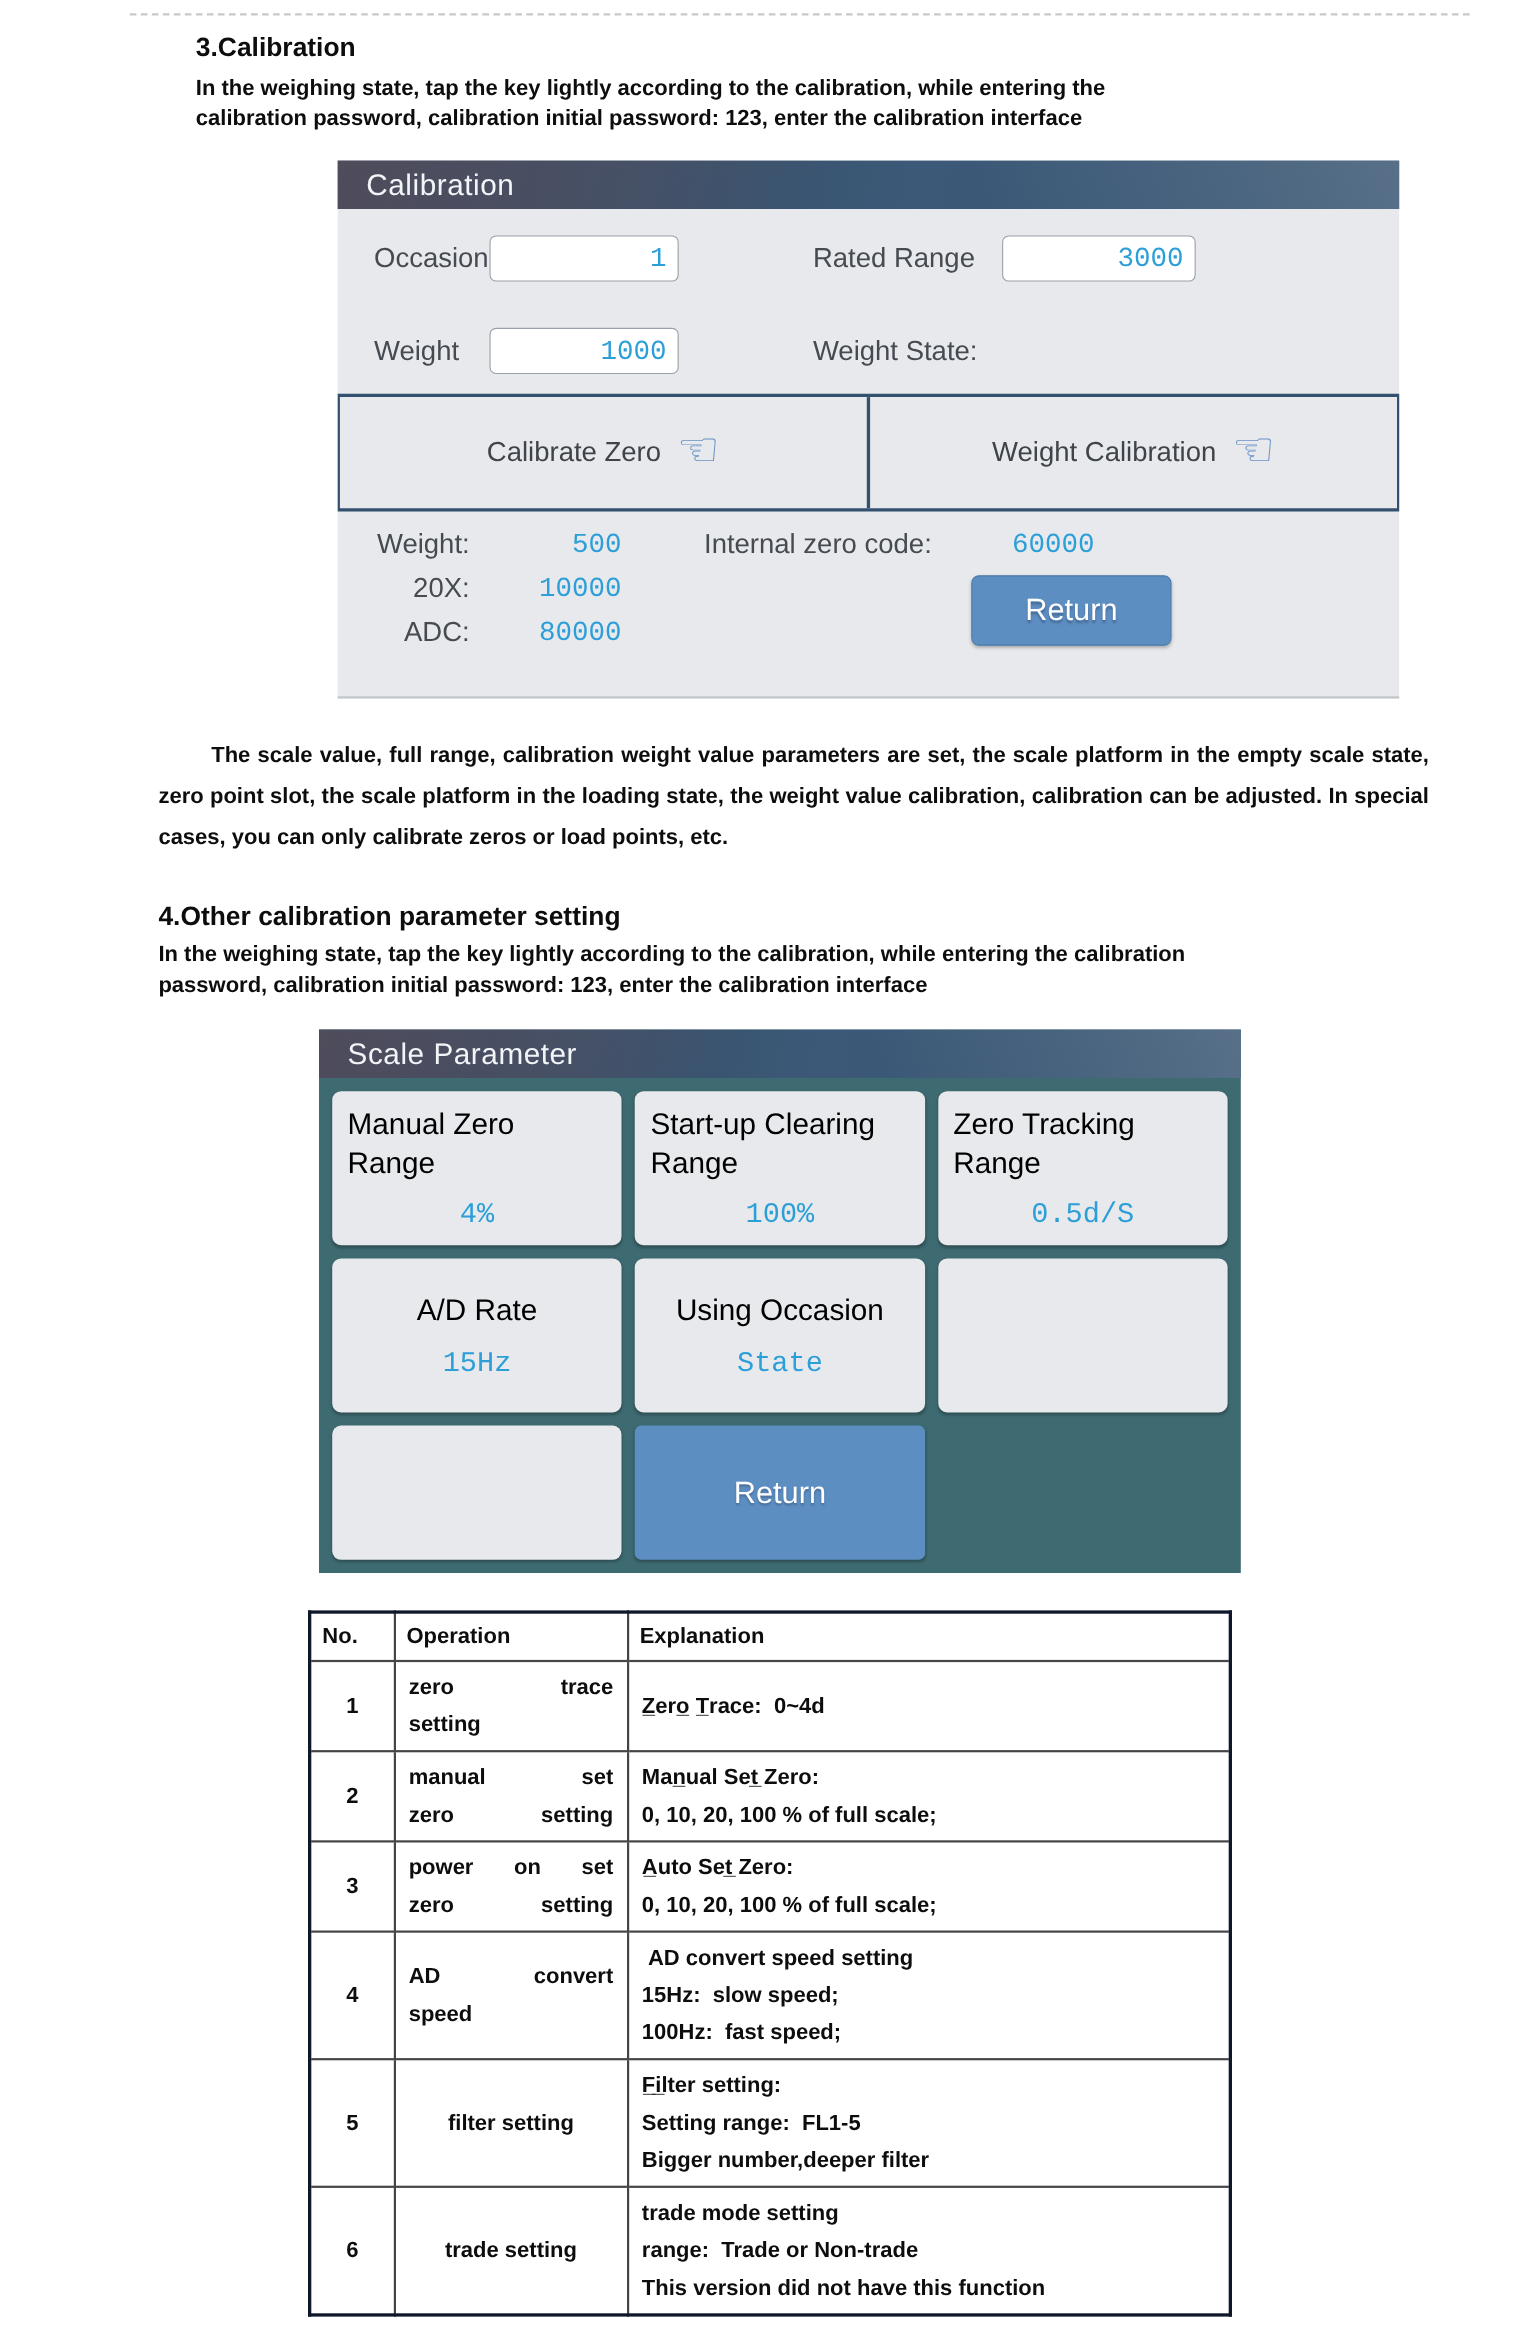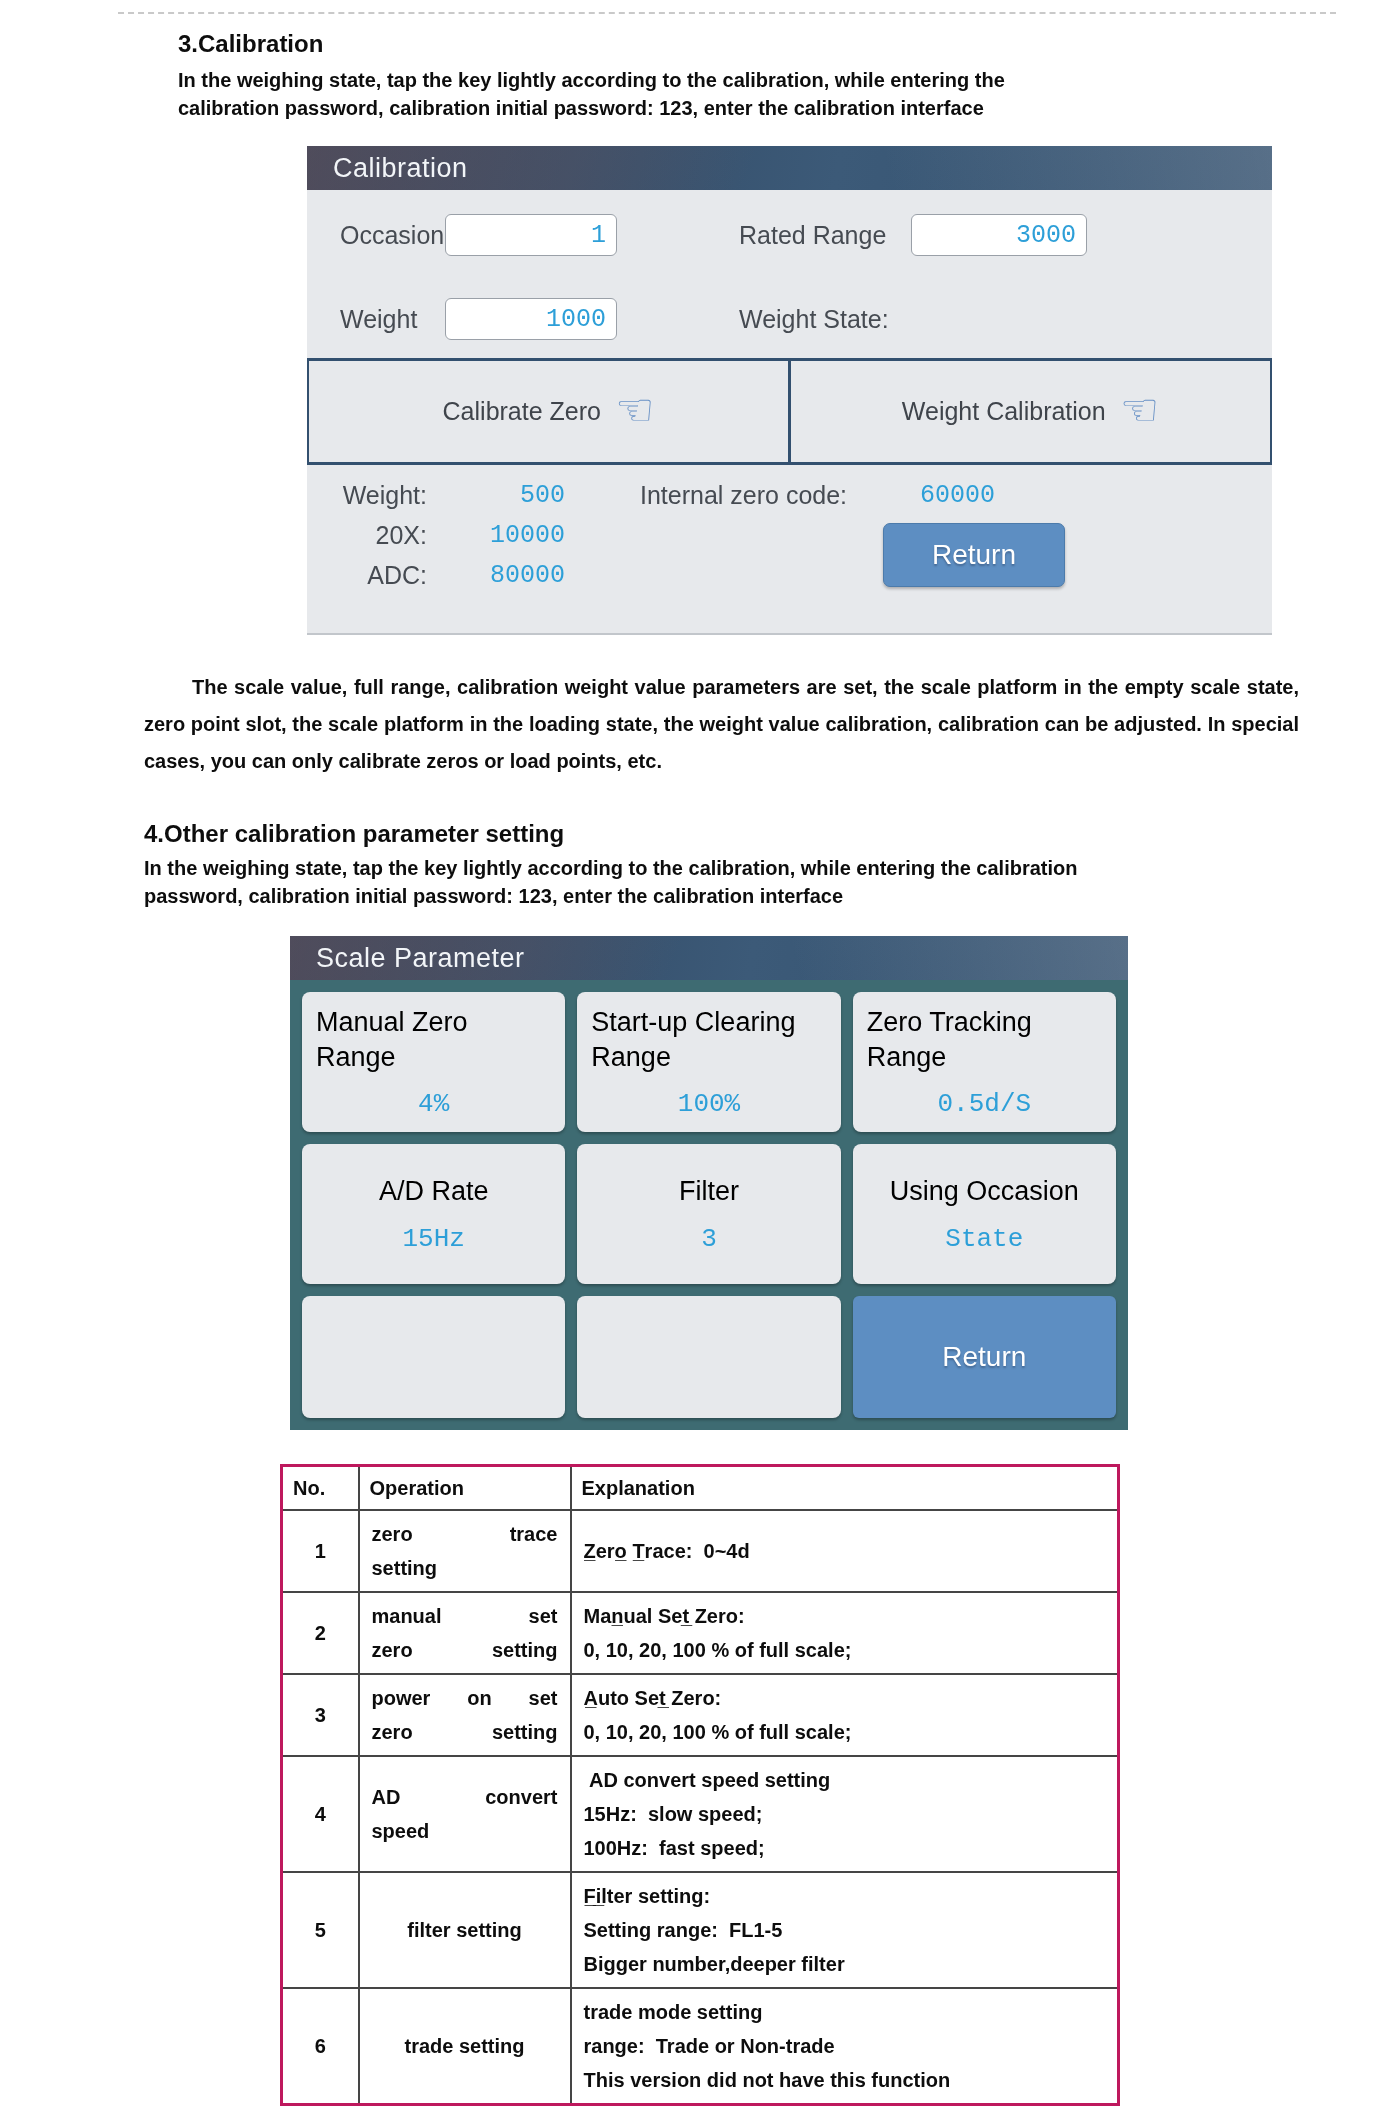--- a/index.html
+++ b/index.html
@@ -63,21 +63,21 @@
   .row3{min-height:122px;}
   .s-title{font-size:27px;color:#000000;text-align:left;line-height:1.3;padding:0 14px;}
   .s-value{font-size:26px;}
   .s-return{background:#5d8ec2;border-radius:6px;color:#fff;font-size:28px;
             text-shadow:0 2px 2px rgba(40,60,90,0.45);display:flex;align-items:center;justify-content:center;}
 
   
   .op-table{margin:34px 0 0 280px;border-collapse:collapse;width:840px;
             font-weight:bold;font-size:20px;color:#0d0d0d;}
   .op-table th,.op-table td{border:2px solid #454545;vertical-align:middle;}
-  .op-table{border:3px solid #be185d;}
+  .op-table{border:3px solid #0f172a;}
   .op-table th{text-align:left;padding:8px 10px;font-size:20px;height:26px;}
   .col-no{width:77px;}
   .col-op{width:212px;}
   td.no-cell{text-align:center;padding:6px 4px;}
   td.op-cell{padding:6px 12px;line-height:34px;white-space:pre-line;
              text-align:justify;text-align-last:justify;}
   td.op-cell.center{text-align:center;text-align-last:center;}
   td.ex-cell{padding:6px 12px;line-height:34px;white-space:pre-line;text-align:left;}
 </style>
 </head>
@@ -155,24 +155,20 @@
       <div class="s-cell row12">
         <span class="s-title">Zero Tracking Range</span>
         <span class="s-value mono blue-val">0.5d/S</span>
       </div>
 
       <div class="s-cell row12">
         <span class="s-title">A/D Rate</span>
         <span class="s-value mono blue-val">15Hz</span>
       </div>
       <div class="s-cell row12">
-        <span class="s-title">Filter</span>
-        <span class="s-value mono blue-val">3</span>
-      </div>
-      <div class="s-cell row12">
         <span class="s-title">Using Occasion</span>
         <span class="s-value mono blue-val">State</span>
       </div>
 
       <div class="s-cell row3"></div>
       <div class="s-cell row3"></div>
       <div class="s-cell row3 s-return">Return</div>
     </div>
   </div>
 

